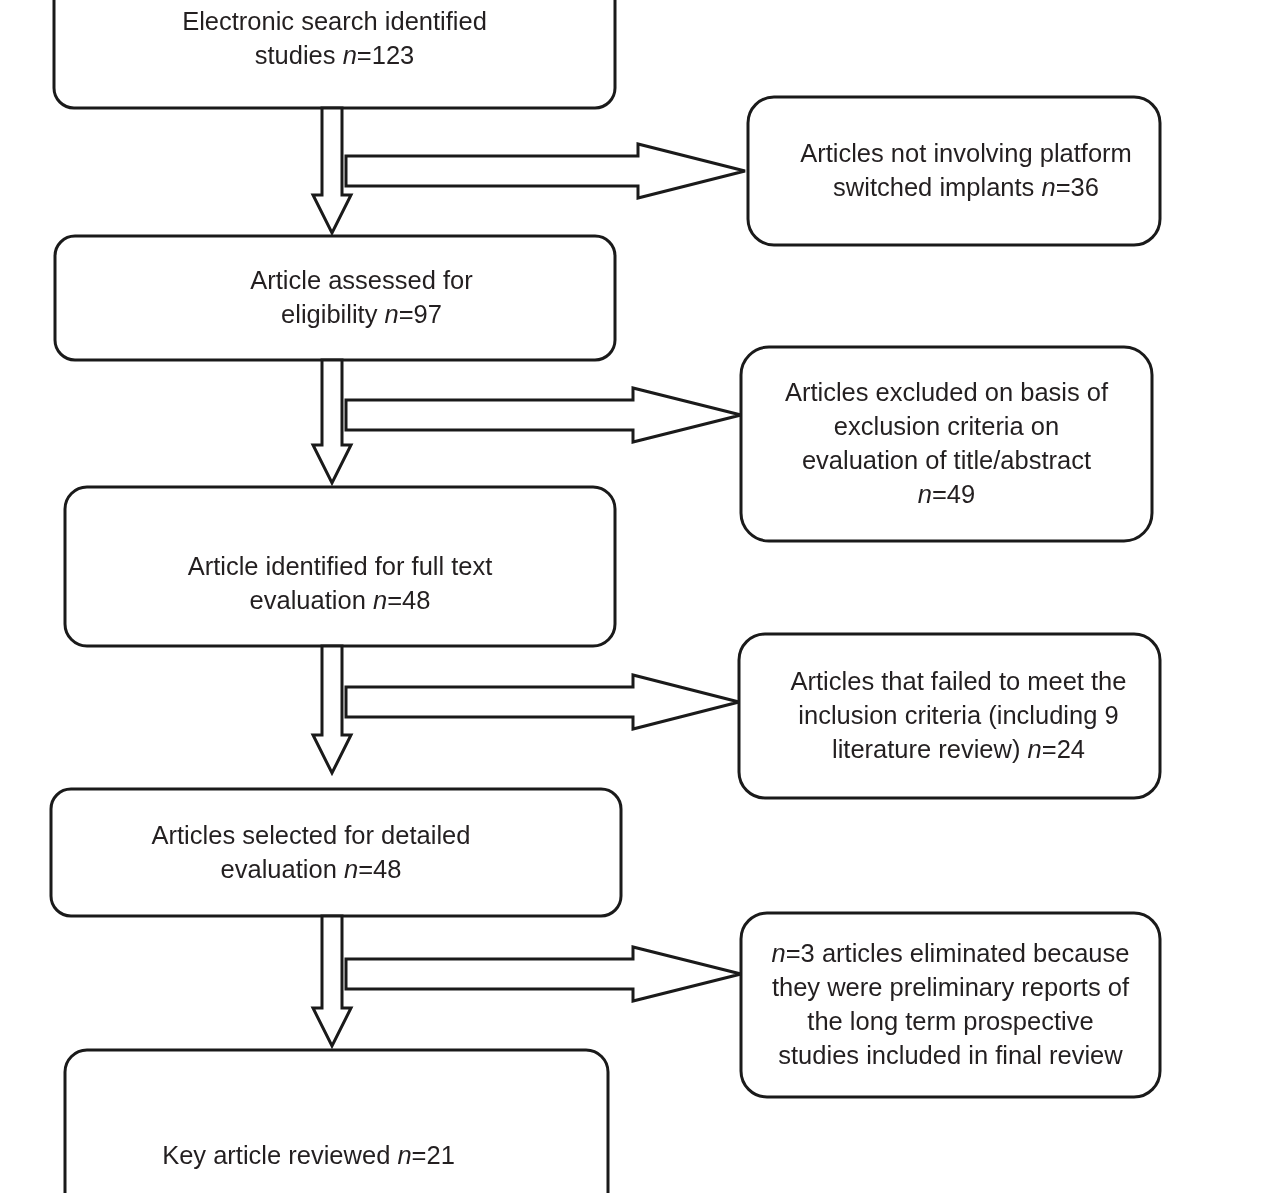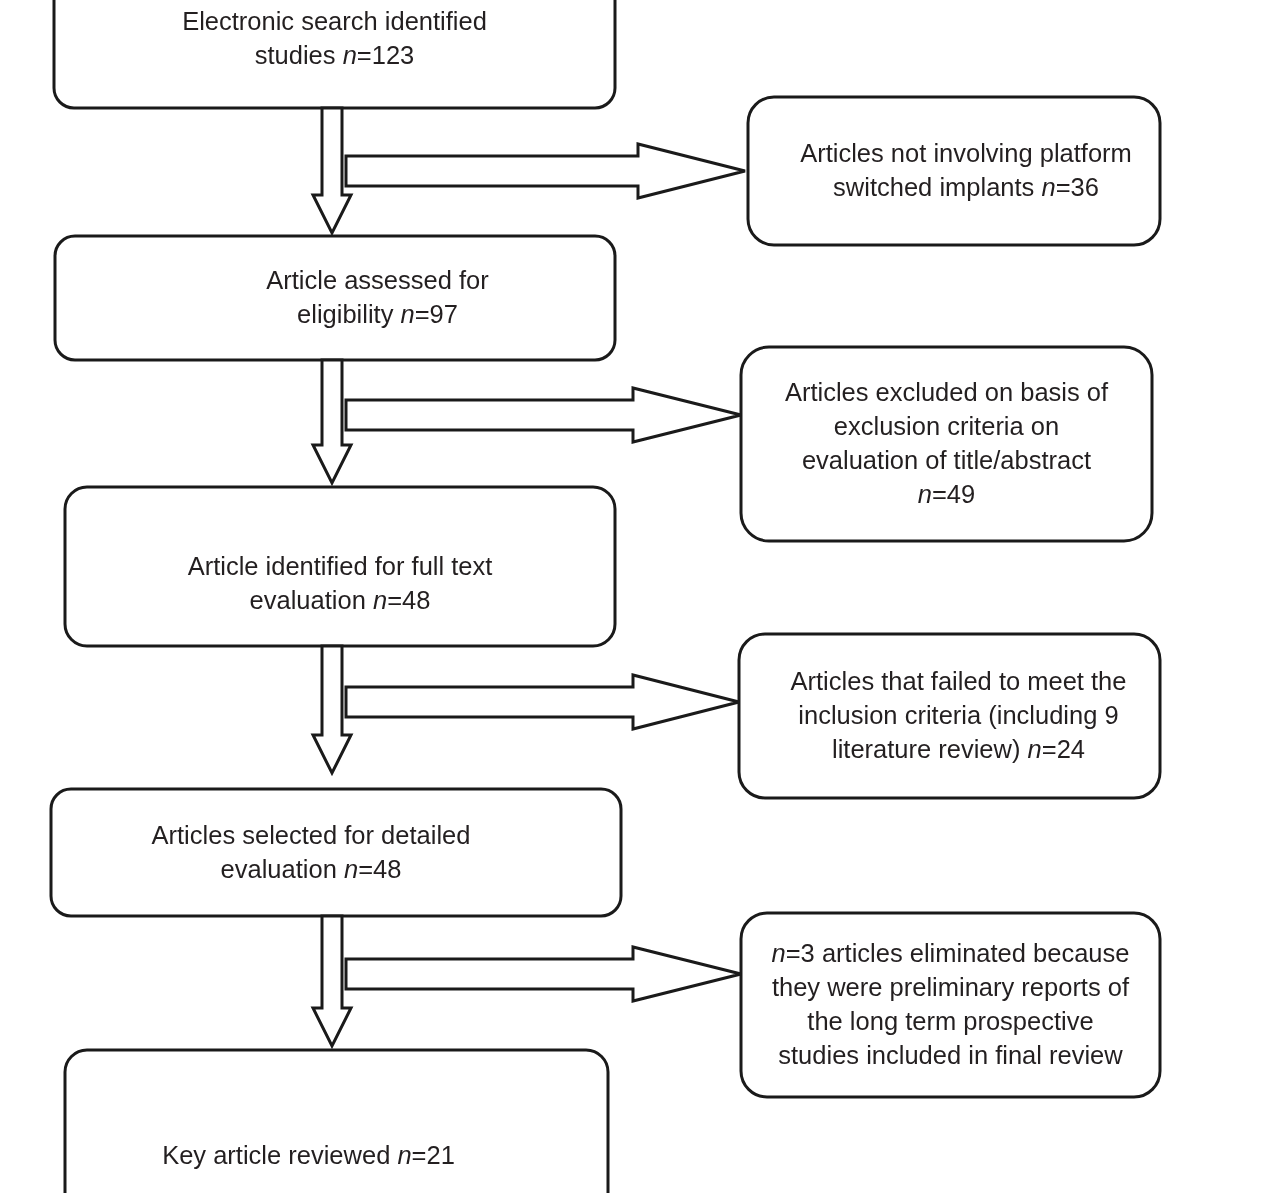--- a/index.html
+++ b/index.html
@@ -89,21 +89,21 @@
     <path class="flow-arrow" d="M 338,400 L 625,400 L 625,388 L 733,415 L 625,442 L 625,430 L 338,430 Z"></path>
 
     <path class="flow-arrow" d="M 338,687 L 625,687 L 625,675 L 731,702 L 625,729 L 625,717 L 338,717 Z"></path>
 
     <path class="flow-arrow" d="M 338,959 L 625,959 L 625,947 L 733,974 L 625,1001 L 625,989 L 338,989 Z"></path>
 
   </svg>
 
   <div class="box-label" style="left:46px; top:-28px; width:561px; height:134px;"><div>Electronic search identified<br>studies <i>n</i>=123</div></div>
 
-  <div class="box-label" style="left:47px; top:236px; width:613px; height:124px;padding-left:16px;"><div>Article assessed for<br>eligibility <i>n</i>=97</div></div>
+  <div class="box-label" style="left:47px; top:236px; width:613px; height:124px;"><div>Article assessed for<br>eligibility <i>n</i>=97</div></div>
 
   <div class="box-label" style="left:57px; top:487px; width:550px; height:194px;"><div>Article identified for full text<br>evaluation   <i>n</i>=48</div></div>
 
   <div class="box-label" style="left:43px; top:789px; width:520px; height:127px;"><div>Articles selected for detailed<br>evaluation     <i>n</i>=48</div></div>
 
   <div class="box-label" style="left:57px; top:1088px; width:487px; height:135px;text-align:right;"><div>Key article reviewed <i>n</i>=21</div></div>
 
   <div class="box-label" style="left:740px; top:97px; width:436px; height:148px;"><div>Articles not involving platform<br>switched implants <i>n</i>=36</div></div>
 
   <div class="box-label" style="left:733px; top:347px; width:411px; height:194px;border-radius:12px;"><div>Articles excluded on basis of<br>exclusion criteria on<br>evaluation of title/abstract<br><i>n</i>=49</div></div>

